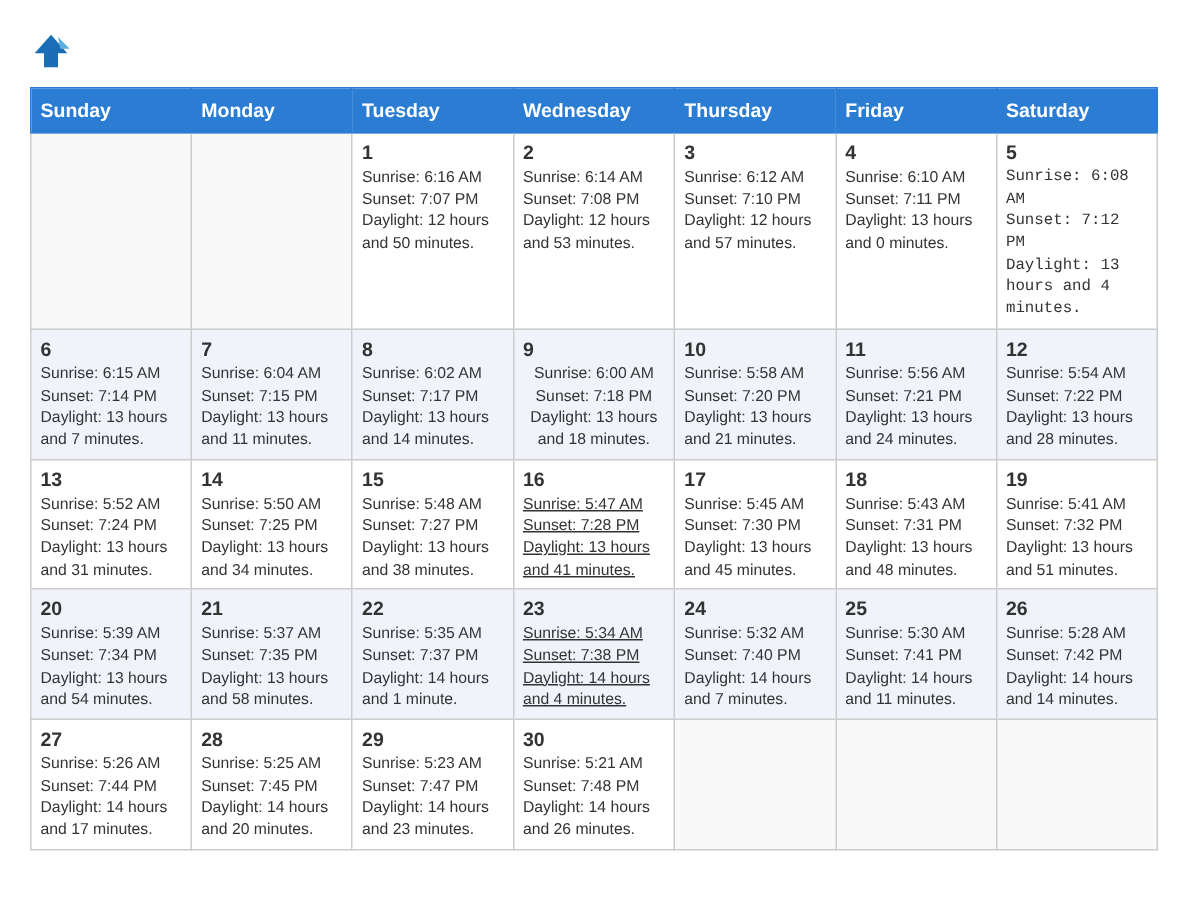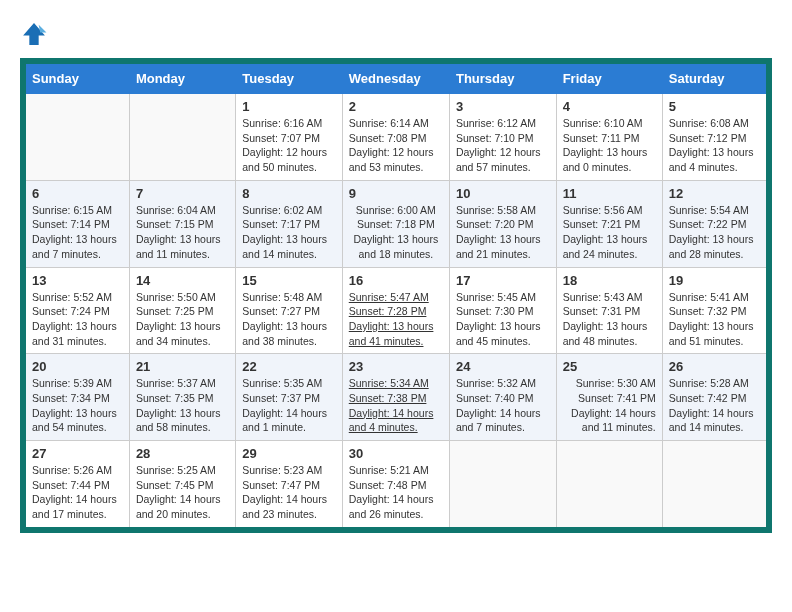--- a/index.html
+++ b/index.html
@@ -44,21 +44,21 @@
       font-weight: bold;
       color: #333;
     }
     .location-title {
       font-size: 14px;
       color: #555;
     }
     .calendar {
       width: 100%;
       border-collapse: collapse;
-      border: 6px solid #0f766e;
+      border: 1px solid #0f766e;
     }
     .calendar th {
       background-color: #2b7cd3;
       color: #fff;
       font-size: 13px;
       padding: 7px 6px;
       text-align: left;
       border: 1px solid #2b7cd3;
     }
     .calendar td {
@@ -142,21 +142,21 @@
 Daylight: 12 hours and 57 minutes.</div>
         </td>
         <td>
           <div class="day-num">4</div>
           <div class="day-info" style="white-space: pre-line;">Sunrise: 6:10 AM
 Sunset: 7:11 PM
 Daylight: 13 hours and 0 minutes.</div>
         </td>
         <td>
           <div class="day-num">5</div>
-          <div class="day-info" style="white-space: pre-line;">Sunrise: 6:08 AM
+          <div class="day-info" style="white-space: pre-line; font-family: Liberation Mono, monospace;">Sunrise: 6:08 AM
 Sunset: 7:12 PM
 Daylight: 13 hours and 4 minutes.</div>
         </td>
       </tr>
       <tr class="row-bg-alt">
         <td>
           <div class="day-num">6</div>
           <div class="day-info" style="white-space: pre-line;">Sunrise: 6:15 AM
 Sunset: 7:14 PM
 Daylight: 13 hours and 7 minutes.</div>
@@ -268,21 +268,21 @@
 Daylight: 14 hours and 4 minutes.</div>
         </td>
         <td>
           <div class="day-num">24</div>
           <div class="day-info" style="white-space: pre-line;">Sunrise: 5:32 AM
 Sunset: 7:40 PM
 Daylight: 14 hours and 7 minutes.</div>
         </td>
         <td>
           <div class="day-num">25</div>
-          <div class="day-info" style="white-space: pre-line; text-align: right;">Sunrise: 5:30 AM
+          <div class="day-info" style="white-space: pre-line;">Sunrise: 5:30 AM
 Sunset: 7:41 PM
 Daylight: 14 hours and 11 minutes.</div>
         </td>
         <td>
           <div class="day-num">26</div>
           <div class="day-info" style="white-space: pre-line;">Sunrise: 5:28 AM
 Sunset: 7:42 PM
 Daylight: 14 hours and 14 minutes.</div>
         </td>
       </tr>

